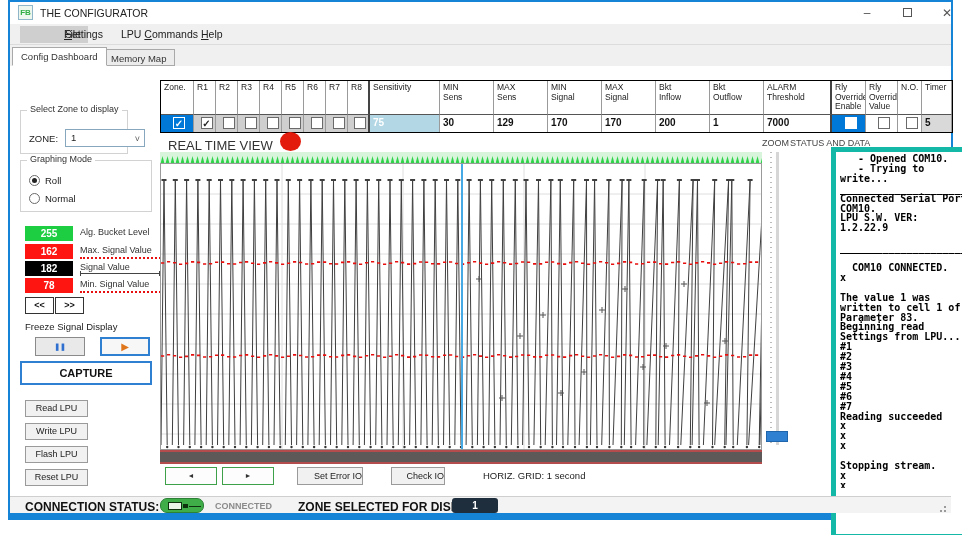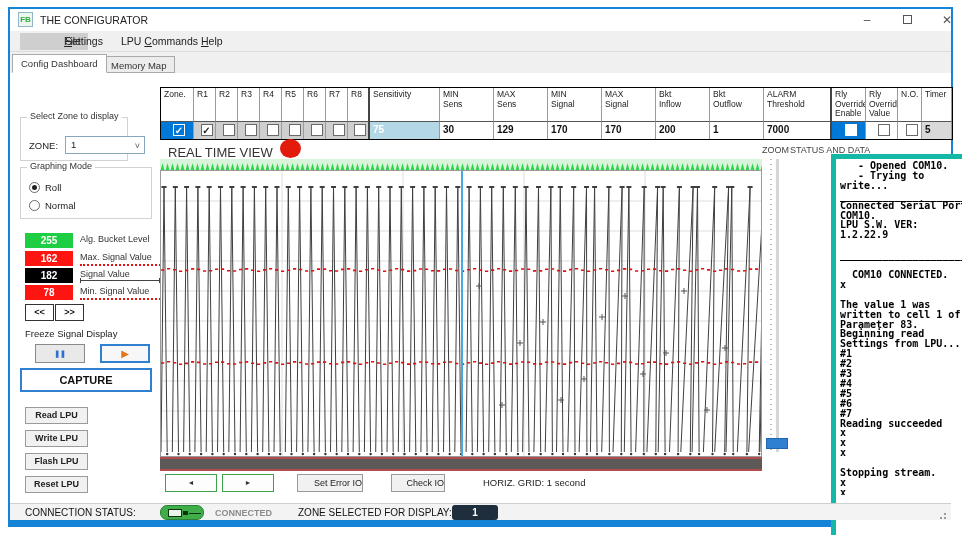--- a/index.html
+++ b/index.html
@@ -1,21 +1,21 @@
 <!DOCTYPE html>
 <html><head>
 <meta charset="utf-8">
 <style>
   * { margin:0; padding:0; box-sizing:border-box; }
   body { background:#ffffff; font-family:"Liberation Sans", sans-serif; }
   .screen { position:relative; width:962px; height:535px; background:#ffffff; overflow:hidden; }
   .abs { position:absolute; }
 
   
-  .window { position:absolute; left:8px; top:7px; width:945px; height:520px;
+  .window { position:absolute; left:8px; top:0; width:945px; height:520px;
             background:#fca5a5; border:2px solid #1584d6; border-bottom:7px solid #1584d6; }
   .titlebar { position:absolute; left:0; top:0; width:100%; height:22px; background:#ffffff; }
   .app-icon { position:absolute; left:8px; top:3px; width:15px; height:15px; background:#eef7ee;
               border:1px solid #8fb5c9; color:#2fae44; font-size:8px; font-weight:bold;
               text-align:center; line-height:13px; }
   .app-title { position:absolute; left:30px; top:5px; font-size:10.5px; color:#222; }
   .win-btn { position:absolute; top:0; width:34px; height:22px; color:#555; font-size:12px;
              text-align:center; line-height:22px; cursor:default; }
   .maximize-box { display:inline-block; width:9px; height:9px; border:1px solid #555; margin-top:6px; }
 
@@ -61,21 +61,21 @@
   .nav-btn { width:29px; height:17px; background:#fff; border:1px solid #333; font-size:9px;
              font-weight:bold; text-align:center; line-height:15px; color:#111; }
   .freeze-label { font-size:9.5px; color:#222; }
   .pause-btn { left:25px; top:335px; width:50px; height:19px; background:#e9e9e9; border:1px solid #8a8a8a;
                color:#2f6fd0; font-size:7px; font-weight:bold; text-align:center; line-height:17px; }
   .play-btn { left:90px; top:335px; width:50px; height:19px; background:#f7f7f7; border:2px solid #2f80d0;
               color:#e0761c; font-size:10px; text-align:center; line-height:15px; }
   .capture-btn { left:10px; top:359px; width:132px; height:24px; background:#ffffff; border:2px solid #2f80d0;
                  font-size:11px; font-weight:bold; color:#111; text-align:center; line-height:20px; }
   .lpu-btn { left:15px; width:63px; height:17px; background:#f1f1f1; border:1px solid #9a9a9a;
-             font-size:9px; color:#222; text-align:center; line-height:15px;font-weight:bold; }
+             font-size:9px; color:#222; text-align:center; line-height:15px; }
 
   
   .cfg-table { position:absolute; left:150px; top:78px; display:grid; grid-auto-flow:row;
                border:1px solid #000000; background:#fff; }
   .cfg-table .th { border-right:1px solid #9a9a9a; border-bottom:1px solid #555; font-size:8.5px;
                    color:#222; padding:2px 2px 0 3px; white-space:pre-line; line-height:9.5px;
                    background:#fff; overflow:hidden; }
   .cfg-table .td { border-right:1px solid #9a9a9a; font-size:10px; font-weight:bold; color:#111;
                    padding-left:3px; line-height:16px; background:#fff; overflow:hidden; }
   .td.gray { background:#cfcfcf; }
@@ -118,21 +118,21 @@
   
   .arrow-btn { top:465px; width:52px; height:18px; background:#fdfdfd; border:1px solid #3fa04a;
                color:#333; font-size:7px; text-align:center; line-height:16px; }
   .dlg-btn { top:465px; height:18px; background:#f1f1f1; border:1px solid #9a9a9a; color:#222;
              font-size:9px; text-align:right; line-height:16px; }
   .horiz-grid-label { left:473px; top:468px; font-size:9.5px; color:#222; }
 
   
   .statusbar { position:absolute; left:0; top:494px; width:941px; height:17px; background:#f3f3f3;
                border-top:1px solid #cfcfcf; }
-  .sb-label { position:absolute; top:3px; font-size:10px; font-weight:normal; color:#111; }
+  .sb-label { position:absolute; top:3px; font-size:12px; font-weight:bold; color:#111; }
   .conn-icon { position:absolute; left:150px; top:1px; width:44px; height:15px; background:#3fae49;
                border:1px solid #2c8136; border-radius:7px; }
   .conn-icon .plug { position:absolute; left:7px; top:3px; width:14px; height:8px; border:1px solid #10330f;
                      background:#e8f5e8; }
   .conn-icon .pin { position:absolute; left:22px; top:5px; width:5px; height:4px; background:#10330f; }
   .conn-icon .wire { position:absolute; left:28px; top:6.5px; width:12px; height:1.5px; background:#10330f; }
   .conn-value { position:absolute; left:205px; top:4px; font-size:9px; font-weight:bold; color:#8b8b8b; }
   .zone-badge { position:absolute; left:442px; top:1px; width:46px; height:15px; background:#1f2e3d;
                 border-radius:3px; color:#fff; font-size:10px; font-weight:bold; text-align:center;
                 line-height:15px; }

